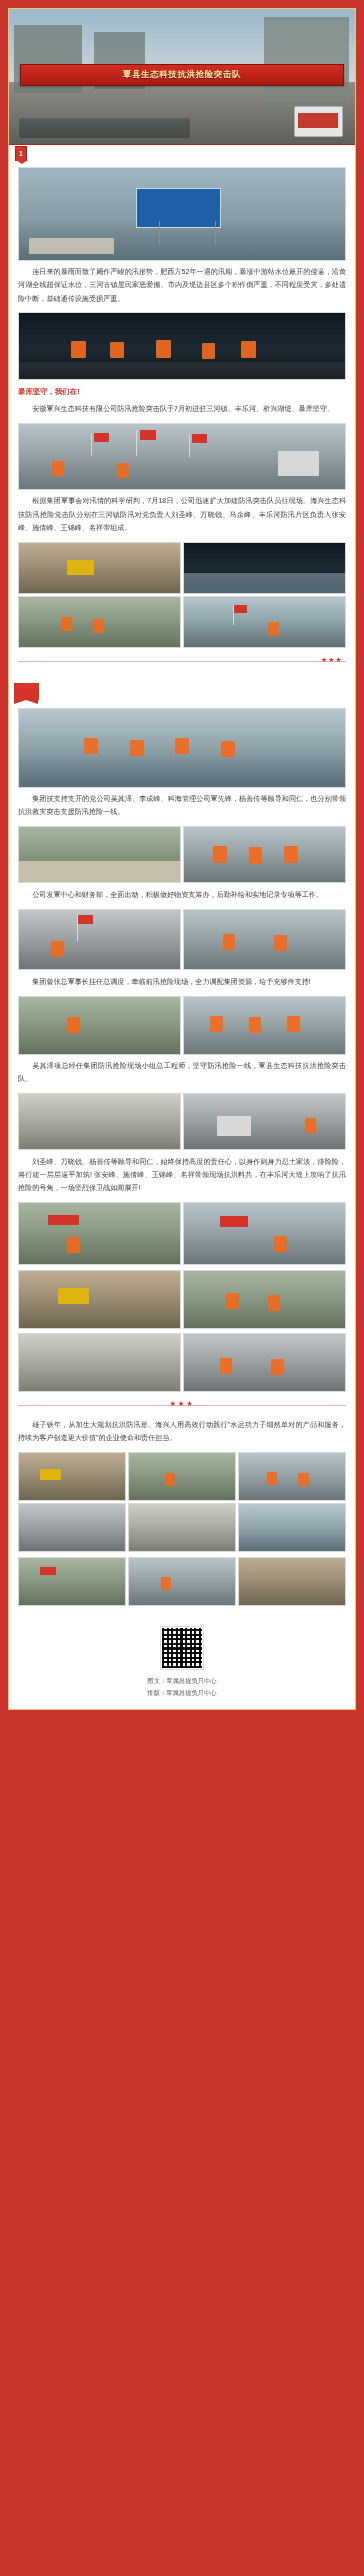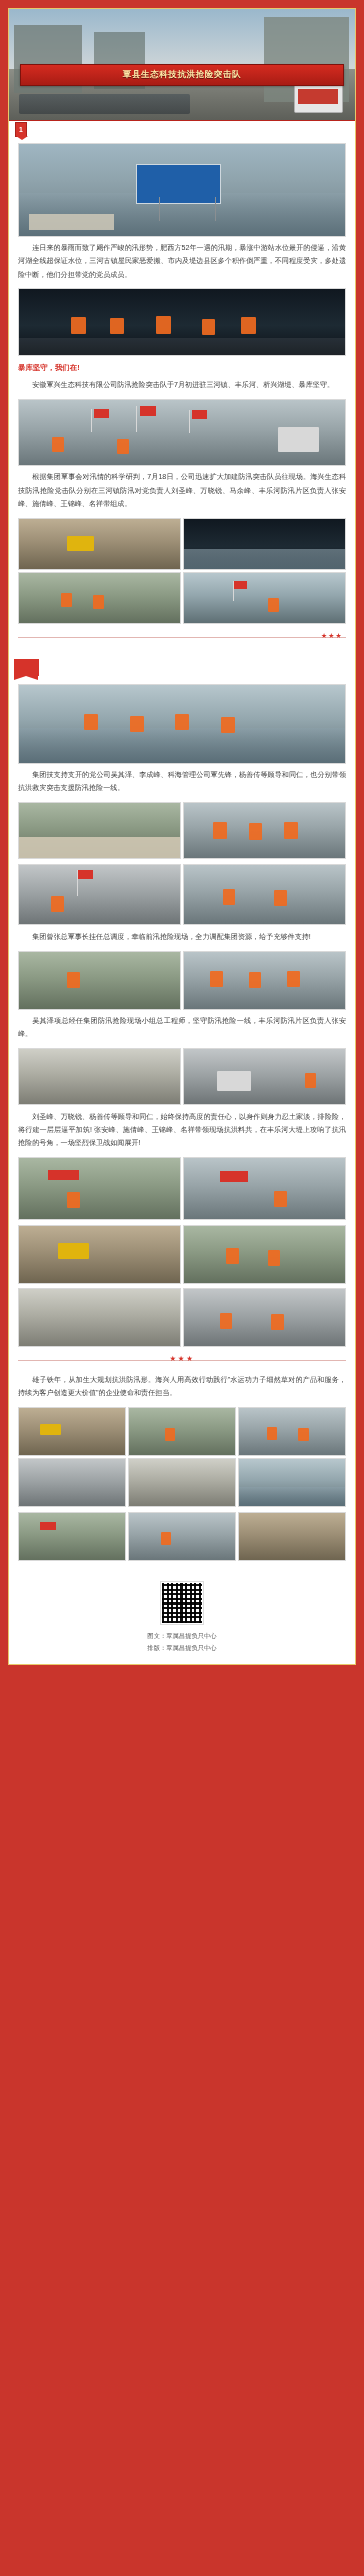--- a/index.html
+++ b/index.html
@@ -21,21 +21,21 @@
     background: #ffffff;
     border: 1.7px solid #e8c86a;
     padding: 0 0 0 0;
     position: relative;
   }
 
   
   .hero {
     position: relative;
     width: 100%;
-    height: 112px;
+    height: 136px;
     background: linear-gradient(#a9c6d8 0%, #cfd9de 42%, #9fa9ab 100%);
     overflow: hidden;
     border-bottom: 1.1px solid #b8241d;
   }
   .hero .sky { position:absolute; top:0; left:0; right:0; height:54%; background:linear-gradient(#9ab8cc,#cfd6d8); }
   .hero .ground { position:absolute; bottom:0; left:0; right:0; height:46%; background:linear-gradient(#8d8f87,#5d5f59); }
   .hero .bldgA { position:absolute; left:4.6px; top:16px; width:68px; height:68px; background:#6f7a74; opacity:.75; }
   .hero .bldgB { position:absolute; right:5.7px; top:8px; width:85px; height:85px; background:#7d8780; opacity:.8; }
   .hero .bldgC { position:absolute; left:85px; top:23px; width:51px; height:57px; background:#5e6a64; opacity:.6; }
   .hero .banner {
@@ -183,21 +183,21 @@
     <div class="body">
 
       <div class="photo ph-flood full" style="height:94px">
         <div class="water" style="height:46%"></div>
         <div class="boardsign" style="left:36%; top:22%; width:85px; height:40px;"></div>
         <div style="position:absolute;left:43%;top:58%;width:1.1px;height:24px;background:#8a8f92"></div>
         <div style="position:absolute;left:60%;top:58%;width:1.1px;height:24px;background:#8a8f92"></div>
         <div style="position:absolute;left:3%;bottom:6%;width:26%;height:18%;background:#cfc9b8;opacity:.85"></div>
       </div>
 
-      <p class="txt">连日来的暴雨而致了飓作严峻的汛形势，肥西方52年一遇的汛期，暴涨中游站水位最开的侵逼，沿黄河湖全线超保证水位，三河古镇屋民家恶爱搬、市内及堤边县区多个积作倒严重，不同程度受灾，多处遗险中断，他们分担带党的党员成员。</p>
+      <p class="txt">连日来的暴雨而致了飓作严峻的汛形势，肥西方52年一遇的汛期，暴涨中游站水位最开的侵逼，沿黄河湖全线超保证水位，三河古镇屋民家恶爱搬、市内及堤边县区多个积作倒严重，不同程度受灾，多处遗险中断，基础通传设施受损严重。</p>
 
       <div class="photo ph-night full" style="height:68px">
         <div class="vest" style="left:16%;top:42%;width:15px;height:17px"></div>
         <div class="vest" style="left:28%;top:44%;width:13.7px;height:16px"></div>
         <div class="vest" style="left:42%;top:40%;width:15px;height:18px"></div>
         <div class="vest" style="left:56%;top:45%;width:13.7px;height:16px"></div>
         <div class="vest" style="left:68%;top:42%;width:15px;height:17px"></div>
         <div style="position:absolute;left:0;bottom:0;width:100%;height:26%;background:rgba(255,255,255,.08)"></div>
       </div>
 
@@ -262,20 +262,21 @@
         <div class="photo ph-dike" style="height:57px">
           <div style="position:absolute;left:0;bottom:0;width:100%;height:38%;background:#cfc7b2;opacity:.9"></div>
         </div>
         <div class="photo ph-crowd" style="height:57px">
           <div class="vest" style="left:18%;top:34%;width:13.7px;height:17px"></div>
           <div class="vest" style="left:40%;top:36%;width:13.7px;height:17px"></div>
           <div class="vest" style="left:62%;top:34%;width:13.7px;height:17px"></div>
         </div>
       </div>
 
+      <p class="txt">公司发覃中心和财务部，全面出动，积极做好物资支筹办，后勤补给和实地记录专项等工作。</p>
 
       <div class="grid2">
         <div class="photo ph-road" style="height:61px">
           <div class="flagpole" style="left:36%;top:8%;height:26px"></div>
           <div class="flag" style="left:37%;top:8%;width:15px;height:9px"></div>
           <div class="vest" style="left:20%;top:52%;width:12.5px;height:16px"></div>
         </div>
         <div class="photo ph-crowd" style="height:61px">
           <div class="vest" style="left:24%;top:40%;width:12.5px;height:16px"></div>
           <div class="vest" style="left:56%;top:42%;width:12.5px;height:16px"></div>
@@ -288,21 +289,21 @@
         <div class="photo ph-dike" style="height:59px">
           <div class="vest" style="left:30%;top:36%;width:12.5px;height:16px"></div>
         </div>
         <div class="photo ph-crowd" style="height:59px">
           <div class="vest" style="left:16%;top:34%;width:12.5px;height:16px"></div>
           <div class="vest" style="left:40%;top:36%;width:12.5px;height:16px"></div>
           <div class="vest" style="left:64%;top:34%;width:12.5px;height:16px"></div>
         </div>
       </div>
 
-      <p class="txt">吴其泽项总经任集团防汛抢险现场小组总工程师，坚守防汛抢险一线，丰乐河防汛片区负责人张安峰。</p>
+      <p class="txt">吴其泽项总经任集团防汛抢险现场小组总工程师，坚守防汛抢险一线，覃县生态科技抗洪抢险突击队。</p>
 
       <div class="grid2">
         <div class="photo ph-bag" style="height:57px"></div>
         <div class="photo ph-road" style="height:57px">
           <div class="truckbox" style="left:20%;top:40%;width:34px;height:19.4px"></div>
           <div class="vest" style="right:18%;top:44%;width:11.4px;height:15px"></div>
         </div>
       </div>
 
       <p class="txt">刘圣峰、万晓锐、杨善传等顾导和同仁，始终保持高度的责任心，以身作则身力忍土家淡，排险险，将行建一层层逼平加筑! 张安峰、施倩峰、王锦峰、名祥带领现场抗洪料共，在丰乐河大堤上攻响了抗汛抢险的号角，一场坚烈保卫战如闻展开!</p>

